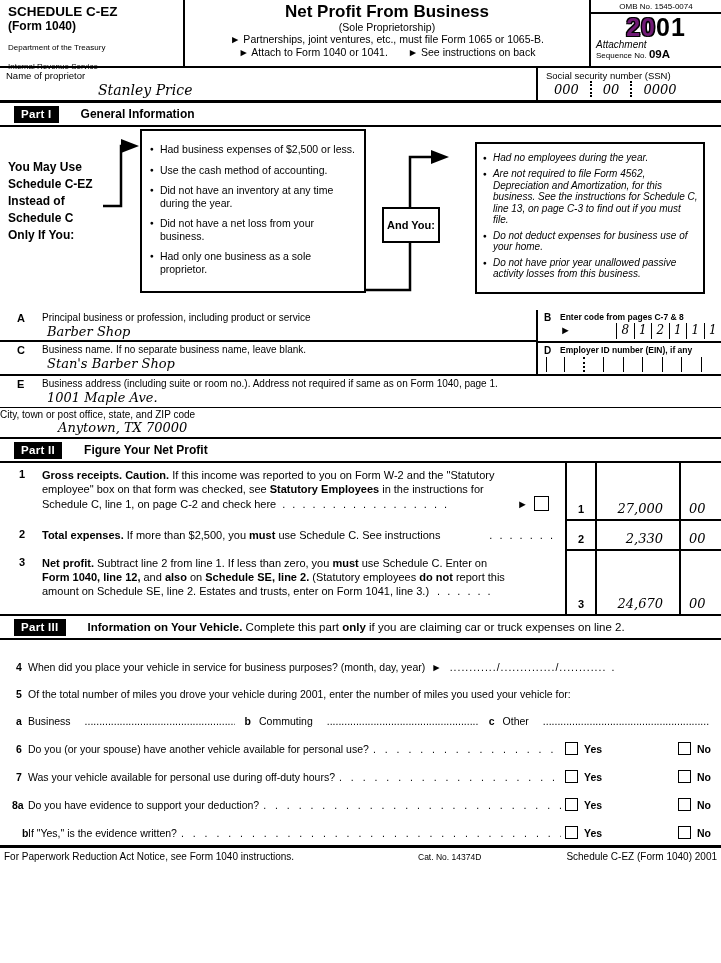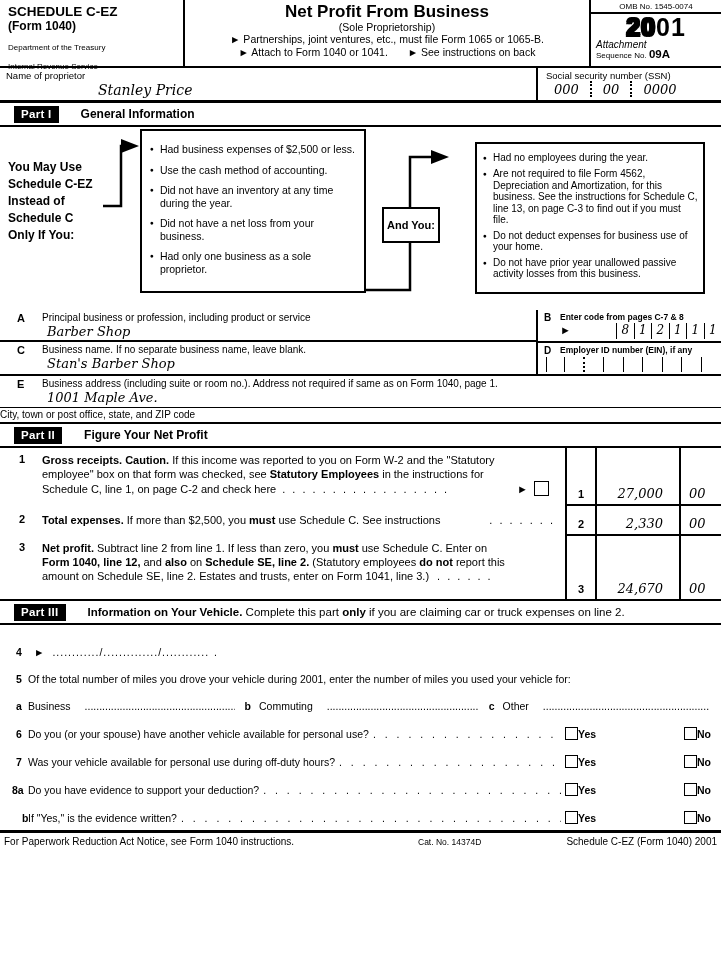--- a/index.html
+++ b/index.html
@@ -18,21 +18,21 @@
   .h-sched { font-weight:700; font-size:13.5px; line-height:15px; }
   .h-form  { font-weight:700; font-size:12px; line-height:14px; }
   .h-agency { font-size:8px; line-height:9px; margin-top:10px; }
   .h-center { flex:1; text-align:center; padding-top:2px; }
   .h-title { font-weight:700; font-size:17px; line-height:19px; }
   .h-sub   { font-size:10.5px; line-height:12px; }
   .h-note  { font-size:10.5px; line-height:13px; }
   .h-right { width:132px; border-left:2px solid #000; display:flex; flex-direction:column; }
   .h-omb { font-size:8px; text-align:center; padding:2px 0 1px; border-bottom:2px solid #000; }
   .h-year { text-align:center; font-weight:700; font-size:25px; line-height:26px; letter-spacing:1px; }
-  .yr-outline { color:#000000; text-shadow:-1.3px -1.3px 0 #000, 1.3px -1.3px 0 #000, -1.3px 1.3px 0 #000, 1.3px 1.3px 0 #000; }
+  .yr-outline { color:#701a75; text-shadow:-1.3px -1.3px 0 #000, 1.3px -1.3px 0 #000, -1.3px 1.3px 0 #000, 1.3px 1.3px 0 #000; }
   .h-attach { font-size:10px; line-height:9px; padding-left:5px;font-style:italic; }
   .h-seq    { font-size:8px; line-height:11px; padding-left:5px; }
   .h-seqno  { font-weight:700; font-size:11.5px; }
 
   
   .name-row { display:flex; height:35px; border-bottom:3px solid #000; }
   .nr-left { flex:1; padding:2px 4px 0 6px; font-size:9.5px; }
   .nr-left .hw { margin-left:92px; font-size:14px; display:inline-block; margin-top:1px; }
   .nr-right { width:185px; border-left:2px solid #000; padding:2px 4px 0 8px; font-size:9.5px; }
   .ssn-val { display:flex; align-items:center; margin-left:8px; margin-top:0px; height:16px; }
@@ -43,21 +43,21 @@
   .part-tag { background:#000; color:#fff; font-weight:700; font-size:11.5px; padding:2px 7px 3px; letter-spacing:.3px; }
   .part-title { font-weight:700; font-size:12px; margin-left:22px; }
   .part-title-rich { font-size:11.5px; margin-left:22px; }
 
   
   .flow { position:relative; height:183px; }
   .flow svg { position:absolute; left:0; top:0; }
   .may-use { position:absolute; left:8px; top:32px; font-weight:700; font-size:12px; line-height:17px; }
   .fbox { position:absolute; border:2px solid #000; background:#fff; }
   .fbox-left  { left:140px; top:2px;  width:226px; height:164px; padding:12px 6px 0 8px; }
-  .fbox-right { left:475px; top:15px; width:230px; height:152px; padding:8px 4px 0 6px; }
+  .fbox-right { left:475px; top:15px; width:230px; height:152px; padding:8px 4px 0 6px;font-style:italic; }
   .fbox-and { left:382px; top:80px; width:58px; height:36px; display:flex; align-items:center; justify-content:center; font-weight:700; font-size:11px; }
   .blt { display:flex; font-size:10.5px; line-height:12.5px; margin-bottom:8px; }
   .fbox-right .blt { font-size:10px; line-height:11.5px; margin-bottom:4px; }
   .blt::before { content:"●"; font-size:6.5px; line-height:12px; margin-right:6px; }
 
   
   .ae-top { display:flex; border-bottom:2px solid #000; }
   .ae-left { flex:1; }
   .ae-row { height:32px; padding-top:2px; }
   .ae-row-a { border-bottom:2px solid #000; }
@@ -108,21 +108,21 @@
   .p3-body { padding-top:21px; }
   .p3-row { display:flex; align-items:center; font-size:10.5px; margin-bottom:15px; padding-right:6px; }
   .p3-num { width:28px; padding-left:16px; font-weight:700; flex:none; }
   .p3-text { white-space:nowrap; }
   .p3-leader { flex:1; overflow:hidden; white-space:nowrap; letter-spacing:3px; margin:0 4px; }
   .date-dots { letter-spacing:1px; margin-left:8px; }
   .miles-row { padding-left:6px; }
   .mi-id { font-weight:700; margin-right:8px; }
   .mi-dots { overflow:hidden; white-space:nowrap; display:inline-block; vertical-align:bottom; }
   .yn { display:flex; align-items:center; width:150px; flex:none; justify-content:space-between; padding-right:4px; }
-  .yn-item { display:flex; align-items:center; font-weight:700; font-size:10.5px; }
+  .yn-item { display:flex; align-items:center; gap:6px; font-weight:700; font-size:10.5px; }
 
   
   .footer { border-top:3px solid #000; position:relative; padding:3px 4px 0 4px; font-size:10px; height:18px; }
   .foot-cat { position:absolute; left:418px; top:4px; font-size:8.5px; }
   .foot-right { position:absolute; right:4px; top:3px; }
 </style>
 </head>
 <body>
 
 <div class="page">
@@ -264,20 +264,21 @@
     </div>
     <div class="row-e-wrap">
       <div class="row-e">
         <div class="lab-line">
           <span class="lab-id">E</span>
           <span>Business address (including suite or room no.). Address not required if same as on Form 1040, page 1.</span>
         </div>
         <div class="ae-val hw">1001 Maple Ave.</div>
         <div class="city-sub">
           <div>City, town or post office, state, and ZIP code</div>
+          <div class="ae-val hw">Anytown, TX 70000</div>
         </div>
       </div>
     </div>
   </div>
 
   <div class="part-bar">
     <span class="part-tag">Part II</span>
     <span class="part-title">Figure Your Net Profit</span>
   </div>
 
@@ -336,20 +337,21 @@
 
   <div class="part-bar">
     <span class="part-tag">Part III</span>
     <span class="part-title-rich"><span class="b">Information on Your Vehicle.</span><span> Complete this part </span><span class="b">only</span><span> if you are claiming car or truck expenses on line 2.</span></span>
   </div>
 
   <div class="p3-body">
 
     <div class="p3-row">
       <span class="p3-num">4</span>
+      <span class="p3-text">When did you place your vehicle in service for business purposes? (month, day, year)</span>
       <span style="margin-left:6px;">►</span>
       <span class="date-dots">............/............../............</span>
       <span style="margin-left:5px;">.</span>
     </div>
 
     <div class="p3-row">
       <span class="p3-num">5</span>
       <span class="p3-text">Of the total number of miles you drove your vehicle during 2001, enter the number of miles you used your vehicle for:</span>
     </div>
 

